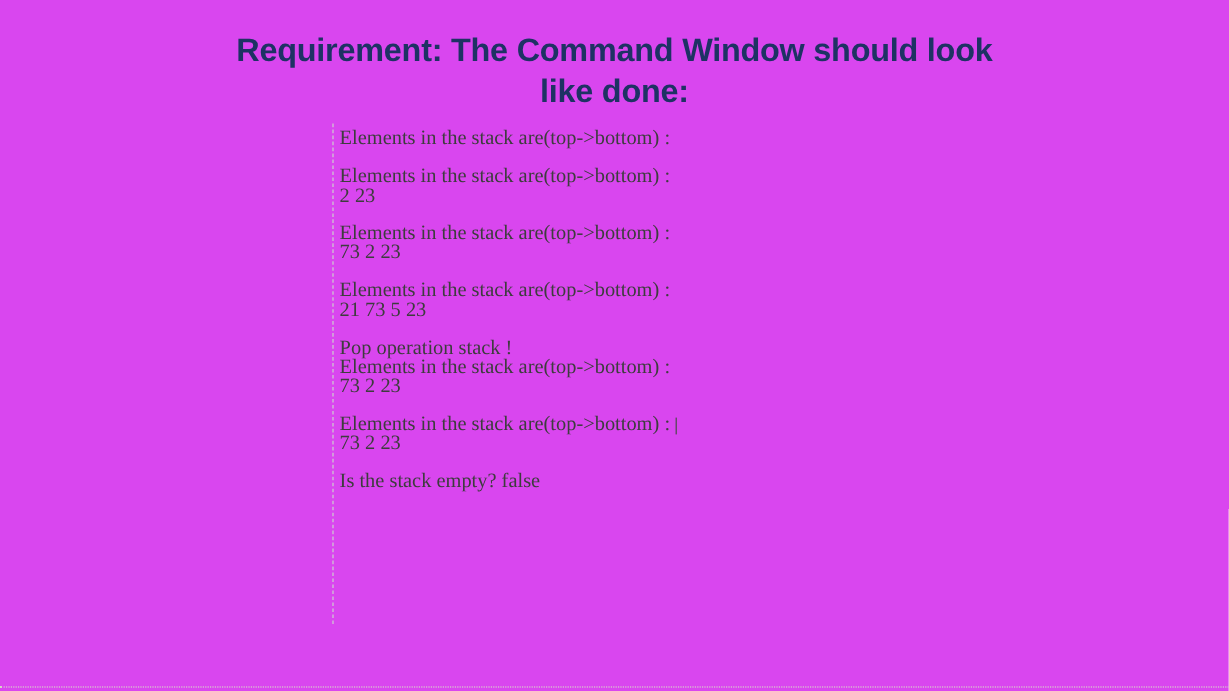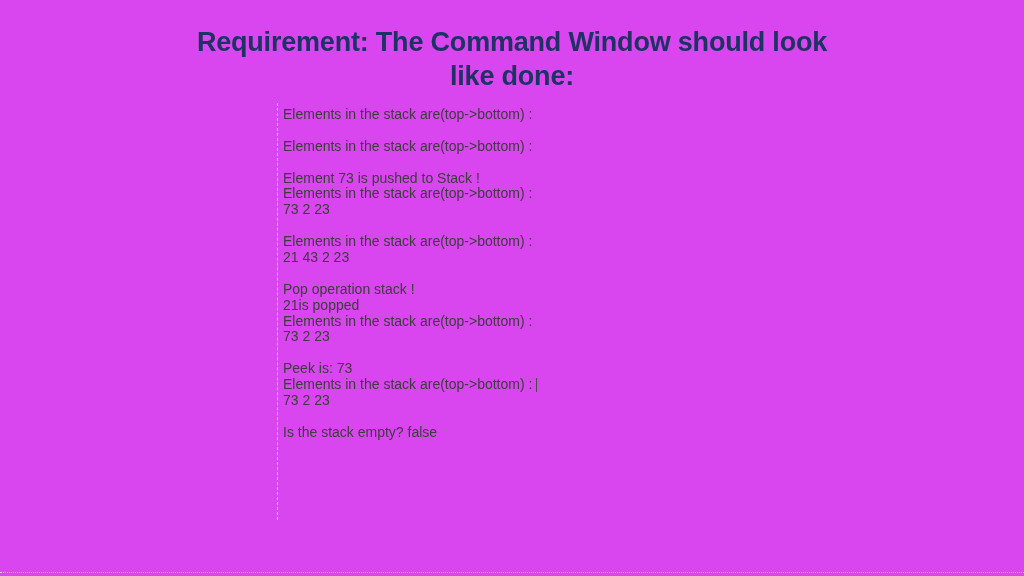--- a/index.html
+++ b/index.html
@@ -31,22 +31,22 @@
     position: absolute;
     left: 277px;
     top: 103px;
     height: 417px;
     border-left: 1px dashed #cfcfcf;
     padding-left: 5px;
     padding-top: 4px;
     box-sizing: border-box;
   }
   .console-line {
-    font-family: Liberation Sans, sans-serif;
-    font-size: 14px;
+    font-family: Liberation Serif, serif;
+    font-size: 17px;
     line-height: 15.9px;
     height: 15.9px;
     white-space: pre;
     color: #3d3d3d;
   }
   .cursor {
     display: inline-block;
     width: 1px;
     height: 14px;
     background: #4a4a4a;
@@ -65,33 +65,31 @@
 
 <div class="slide">
   <div class="slide-title">
     <div>Requirement: The Command Window should look</div>
     <div>like done:</div>
   </div>
   <div class="console" id="console">
       <div class="console-line">Elements in the stack are(top-&gt;bottom) :</div>
       <div class="console-line"></div>
       <div class="console-line">Elements in the stack are(top-&gt;bottom) :</div>
+      <div class="console-line">2 23</div>
       <div class="console-line"></div>
-      <div class="console-line">Element 73 is pushed to Stack !</div>
       <div class="console-line">Elements in the stack are(top-&gt;bottom) :</div>
       <div class="console-line">73 2 23</div>
       <div class="console-line"></div>
       <div class="console-line">Elements in the stack are(top-&gt;bottom) :</div>
-      <div class="console-line">21 43 2 23</div>
+      <div class="console-line">21 73 5 23</div>
       <div class="console-line"></div>
       <div class="console-line">Pop operation stack !</div>
-      <div class="console-line">21is popped</div>
       <div class="console-line">Elements in the stack are(top-&gt;bottom) :</div>
       <div class="console-line">73 2 23</div>
       <div class="console-line"></div>
-      <div class="console-line">Peek is: 73</div>
       <div class="console-line">Elements in the stack are(top-&gt;bottom) : <span class="cursor"></span></div>
       <div class="console-line">73 2 23</div>
       <div class="console-line"></div>
       <div class="console-line">Is the stack empty? false</div>
     </div>
   <div class="bottom-rule"></div>
 </div>
 
 </body></html>

